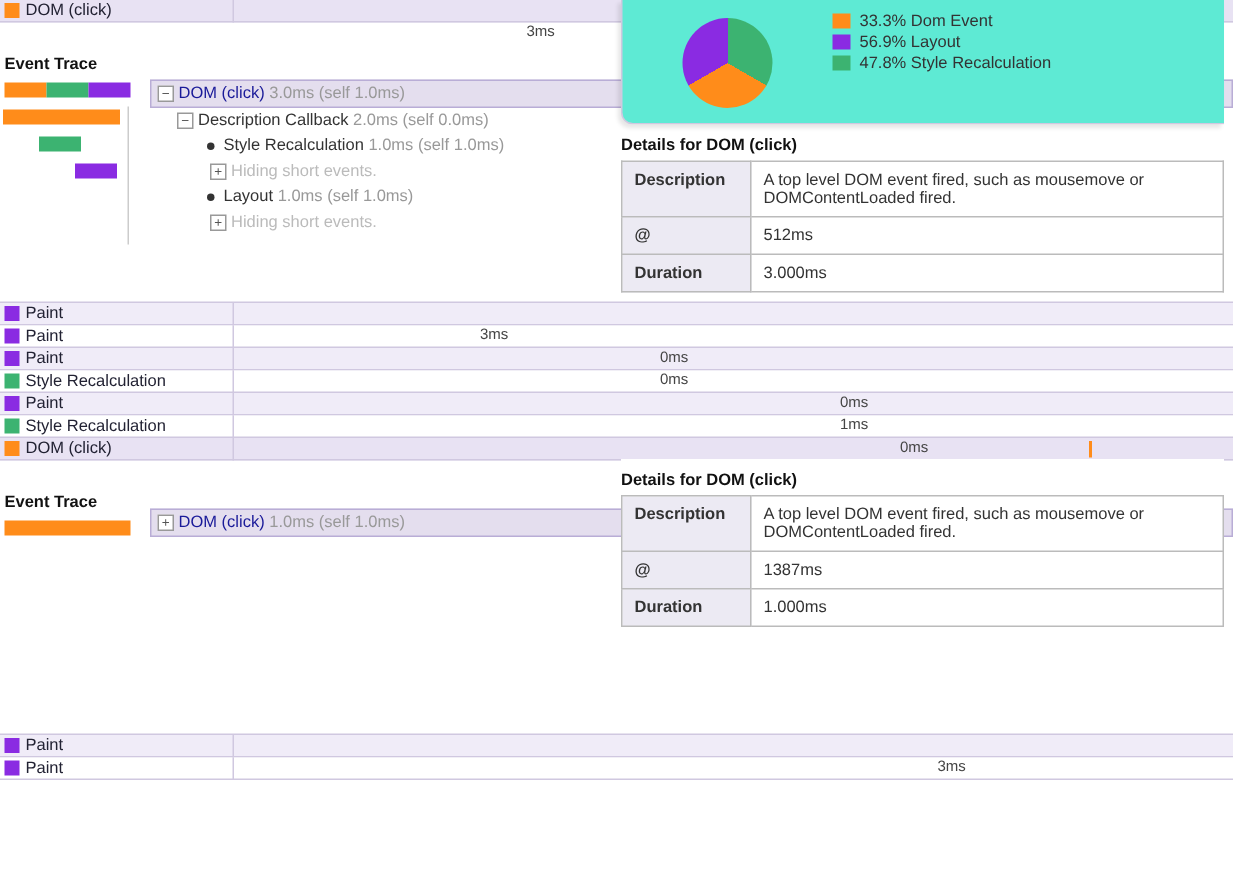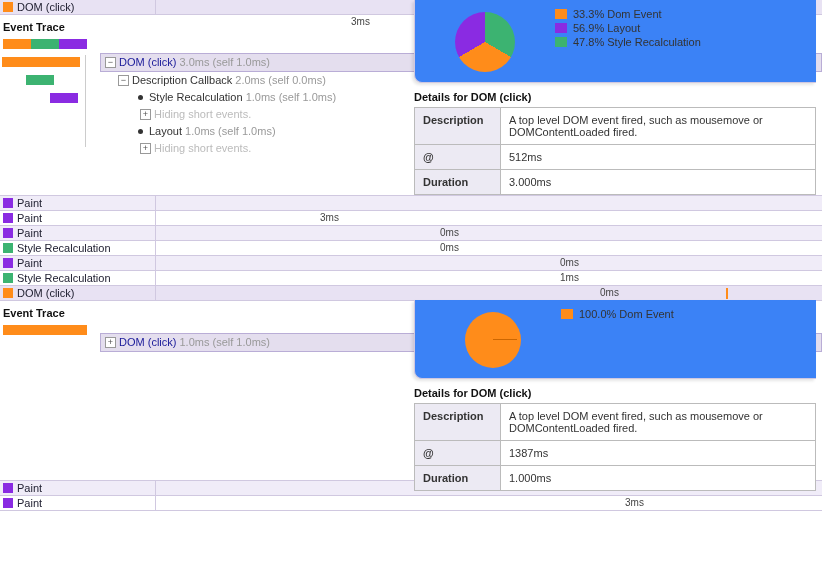--- a/index.html
+++ b/index.html
@@ -10,40 +10,40 @@
   .row-label { color: #223; white-space: nowrap; width: 156px; display:flex; align-items:center; border-right:1px solid #d0c8e0;}
   .row-track { flex: 1; position: relative; height: 15px; }
   .row.even { background: #f0ecf8; }
   .row.odd { background: #fff; }
   .row-ms { position: absolute; font-size:10px; color:#444;margin-top:14px; }
 
   .sw-purple { background:#8a2be2; }
   .sw-green { background:#3cb371; }
   .sw-orange { background:#ff8c1a; }
 
-  .trace-title { font-weight: bold; padding: 6px 3px 4px; color:#111; }
+  .trace-title { font-weight: bold; padding: 22px 3px 4px; color:#111; }
   .strip { height: 10px; margin: 2px 3px 6px; display:flex; }
   .strip span { display:inline-block; height: 10px; }
 
   .tree { font-size: 11px; }
   .tree-row { display:flex; align-items:center; line-height:17px; min-height:17px; padding-left:4px;}
   .tree-row.sel { background:#e4deee; border:1px solid #b9add6; }
   .boxminus,.boxplus { width:11px; height:11px; border:1px solid #999; font-size:9px; line-height:9px; text-align:center; margin-right:3px; background:#fff; color:#555; cursor:pointer; display:inline-block;}
   .bullet { width:5px;height:5px;border-radius:50%;background:#333;margin-right:6px; margin-left:2px;}
   .tree-label { color:#1a1a99; }
   .tree-dim { color:#999; }
   .tree-light { color:#bbb; }
 
   .left-bars { width:86px; height:92px; border-right:1px solid #ccc; padding:2px;}
   .lb-row { display:flex; height:10px; margin-bottom:8px; }
   .lb-row span { display:inline-block; height:10px; }
 
   
   .detail { position:absolute; right:6px; top:0; width:402px; background:#fff; }
-  .pie-area { display:flex; padding:8px 10px 10px; border-bottom:1px solid #d0c8e0; border-left:1px solid #d0c8e0; border-radius:0 0 0 8px; background:#3b82f6; box-shadow:-2px 2px 3px rgba(0,0,0,0.1);}
+  .pie-area { display:flex; padding:8px 10px 10px; border-bottom:1px solid #d0c8e0; border-left:1px solid #d0c8e0; border-radius:0 0 0 8px; background:#5eead4; box-shadow:-2px 2px 3px rgba(0,0,0,0.1);}
   .pie { width:60px; height:60px; border-radius:50%; position:relative; margin:4px 40px 0 30px;}
   .legend { font-size:11px; }
   .legend-row { display:flex; align-items:center; margin-bottom:2px; }
   .legend-sw { width:12px; height:10px; margin-right:6px; }
 
   .dtitle { font-weight:bold; padding:8px 0 4px; color:#111;}
   table.dt { border-collapse:collapse; width:100%; font-size:11px; }
   table.dt td { border:1px solid #bbb; padding:6px 8px; vertical-align:top; }
   table.dt td.lbl { width:86px; font-weight:bold; background:#eceaf3; }
 
@@ -236,31 +236,20 @@
     </div>
     <div class="tree" style="flex:1;padding-top:32px;">
       <div class="tree-row sel">
         <span class="boxplus">+</span>
         <span class="tree-label">DOM (click)</span>&nbsp;<span class="tree-dim">1.0ms (self 1.0ms)</span>
       </div>
     </div>
   </div>
 
   <div class="detail" style="top:104px;">
-    <div class="pie-area" style="border-left:1px solid #d0c8e0;border-bottom:1px solid #d0c8e0;">
-      <div class="pie" style="background:#ff8c1a;width:56px;height:56px;margin-left:40px;position:relative;">
-        <span style="position:absolute;left:28px;top:27px;width:24px;height:1px;background:#cc6600;"></span>
-      </div>
-      <div class="legend">
-        <div class="legend-row">
-            <span class="legend-sw sw-orange"></span>
-            <span>100.0% Dom Event</span>
-          </div>
-      </div>
-    </div>
     <div class="dtitle">Details for DOM (click)</div>
     <table class="dt">
       <tbody>
           <tr>
             <td class="lbl">Description</td>
             <td>A top level DOM event fired, such as mousemove or DOMContentLoaded fired.</td>
           </tr>
       <tr>
             <td class="lbl">@</td>
             <td>1387ms</td>

